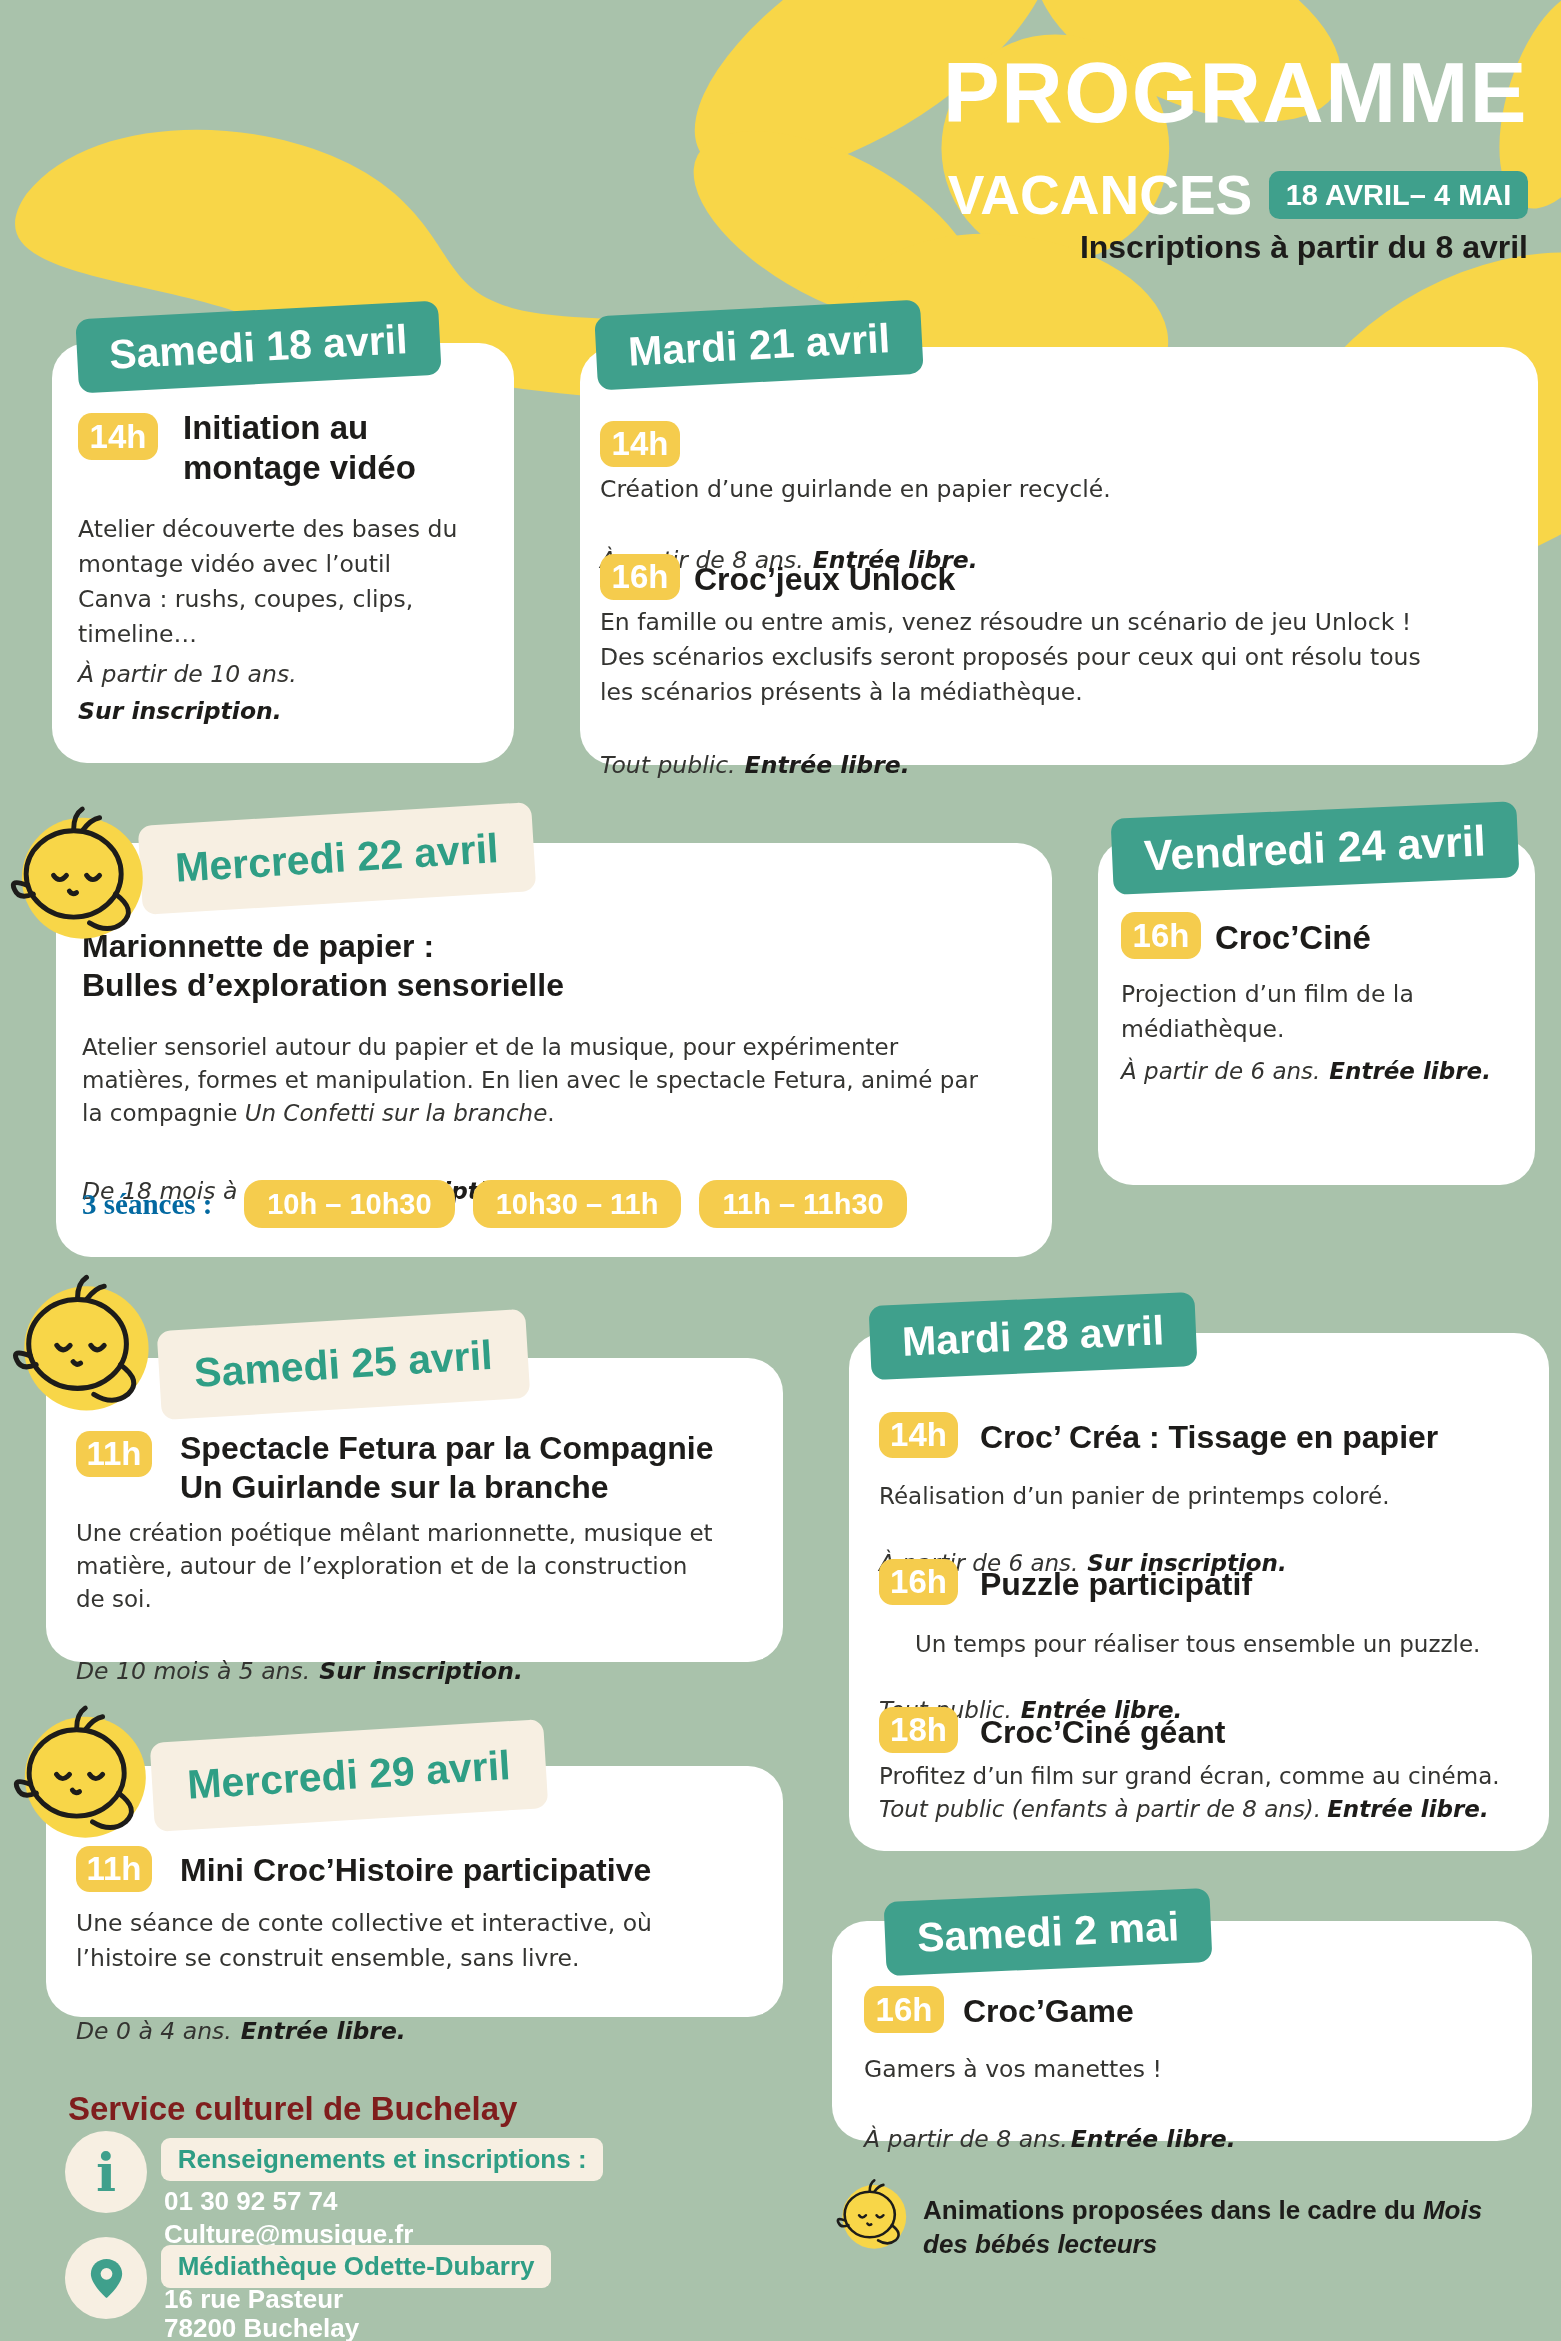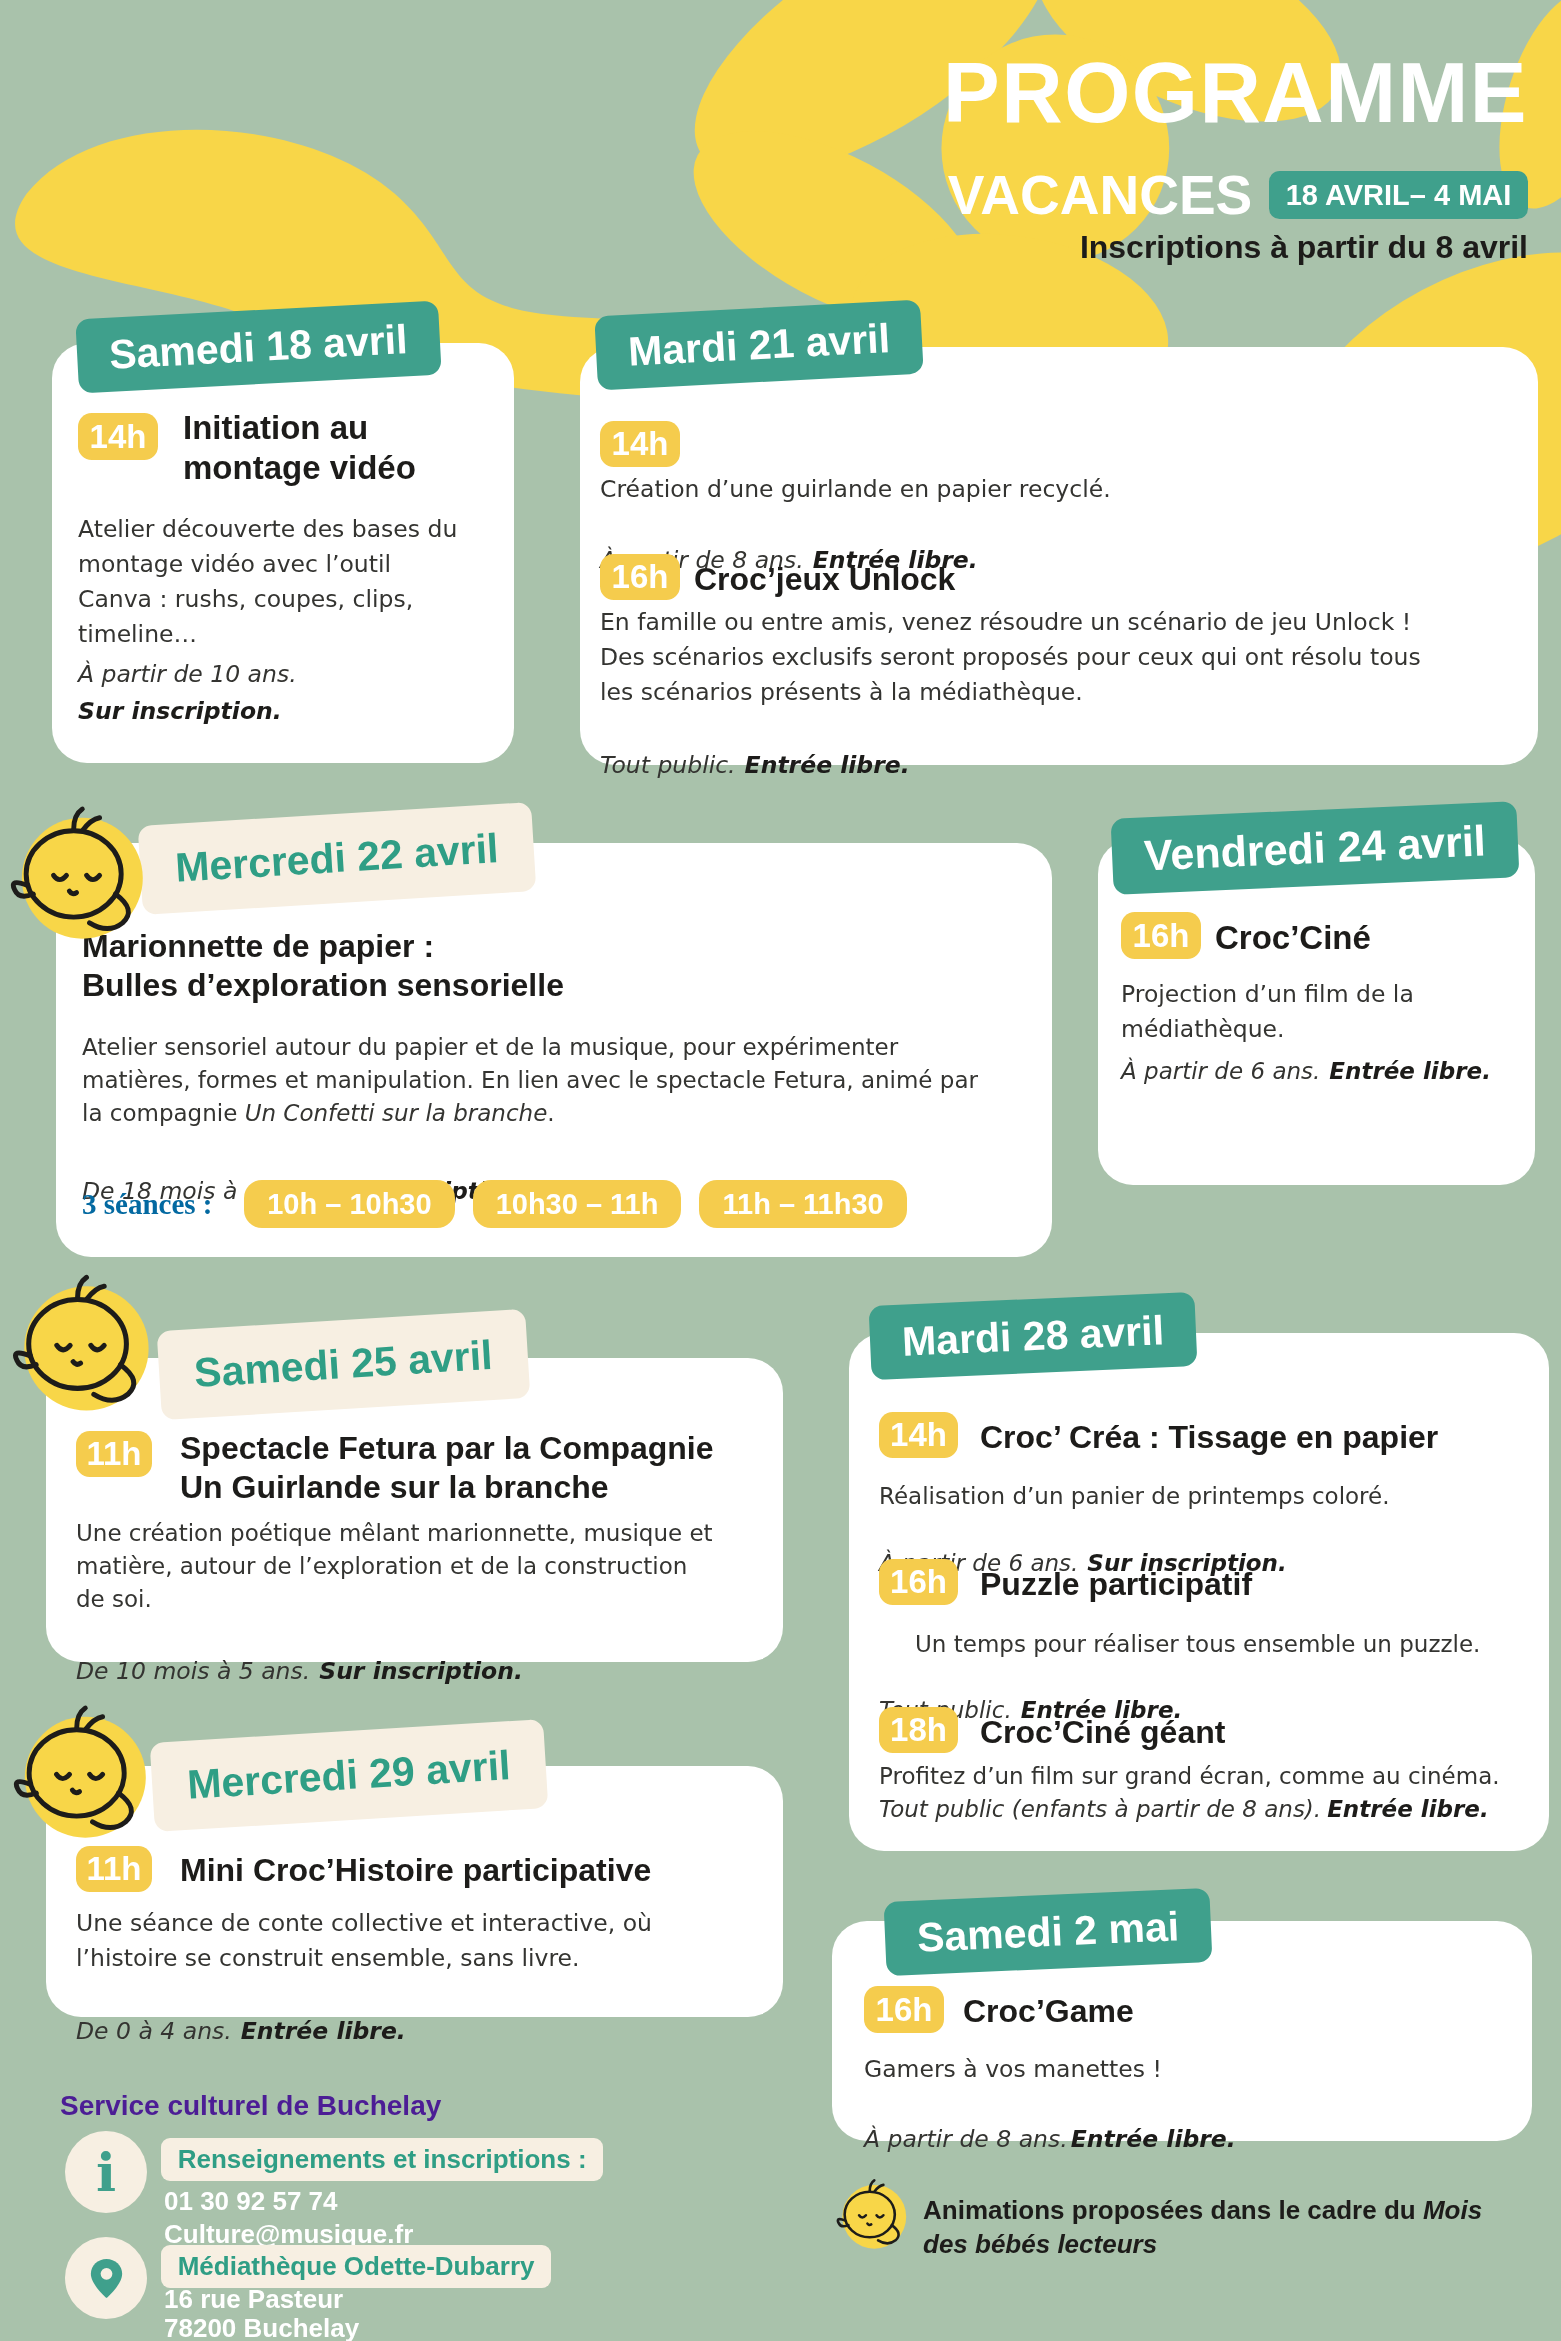--- a/index.html
+++ b/index.html
@@ -30,21 +30,21 @@
   .pill{background:#f5cc4d;color:#ffffff;font-family:"Liberation Sans",sans-serif;font-weight:800;
         font-size:29px;border-radius:18px;padding:7.6px 23px;white-space:nowrap;}
   .chick{position:absolute;z-index:6;}
   
   #h-title{position:absolute;right:33px;top:44px;font-size:85px;color:#ffffff;letter-spacing:1.5px;z-index:4;}
   #h-subrow{position:absolute;right:33px;top:163px;display:flex;align-items:center;gap:16.7px;z-index:4;}
   #h-sub{font-size:55px;color:#ffffff;}
   #h-range{background:#3fa08c;color:#ffffff;font-size:29px;border-radius:10.6px;padding:7.6px 16.7px;white-space:nowrap;}
   #h-note{position:absolute;right:33px;top:229px;font-size:32px;color:#1d1c1a;z-index:4;}
   
-  #f-service{position:absolute;left:60px;top:2090px;font-size:28px;color:#4c1d95;z-index:4;}
+  #f-service{position:absolute;left:68px;top:2090px;font-size:33px;color:#7f1d1d;z-index:4;}
   .f-circle{position:absolute;width:82px;height:82px;border-radius:50%;background:#f7efe2;
             display:flex;align-items:center;justify-content:center;z-index:4;}
   .f-label{position:absolute;background:#f7efe2;color:#2f9e85;font-family:"Liberation Sans",sans-serif;
            font-weight:800;font-size:26px;border-radius:9px;padding:6px 16.7px;white-space:nowrap;z-index:4;}
   .f-line{position:absolute;color:#ffffff;font-family:"Liberation Sans",sans-serif;font-weight:700;
           font-size:26px;white-space:nowrap;z-index:4;}
   #i-glyph{font-family:"DejaVu Serif",serif;font-weight:900;font-size:53px;color:#3fa08c;line-height:1;}
   #f-note{position:absolute;left:923px;top:2193px;width:592px;font-size:26px;line-height:1.32;
           font-weight:700;color:#1d1c1a;z-index:4;font-family:"Liberation Sans",sans-serif;}
 </style>

